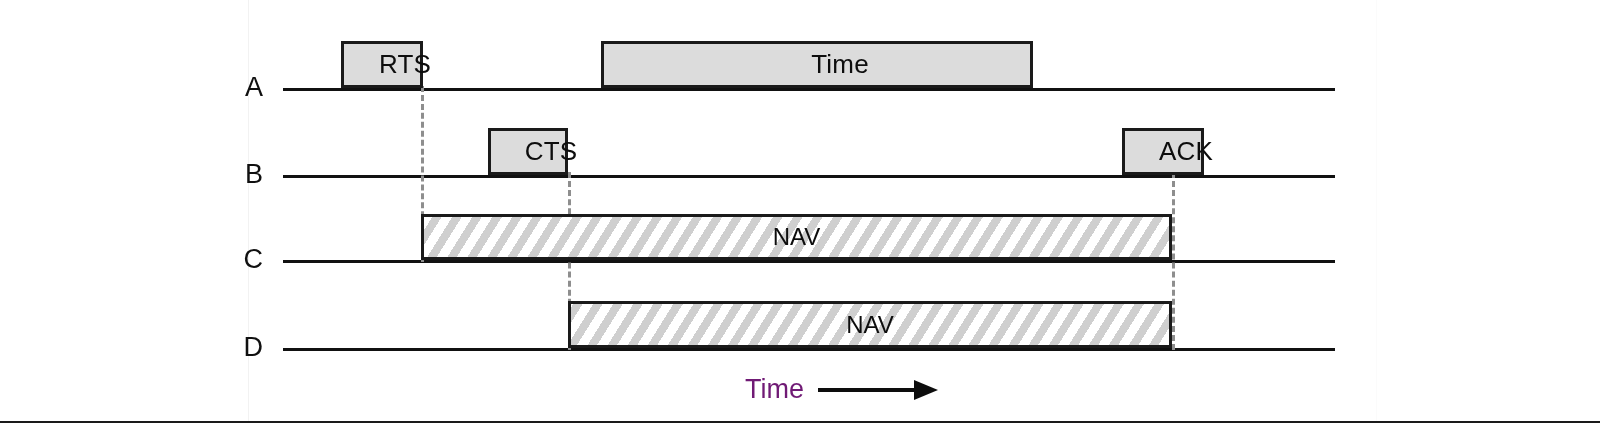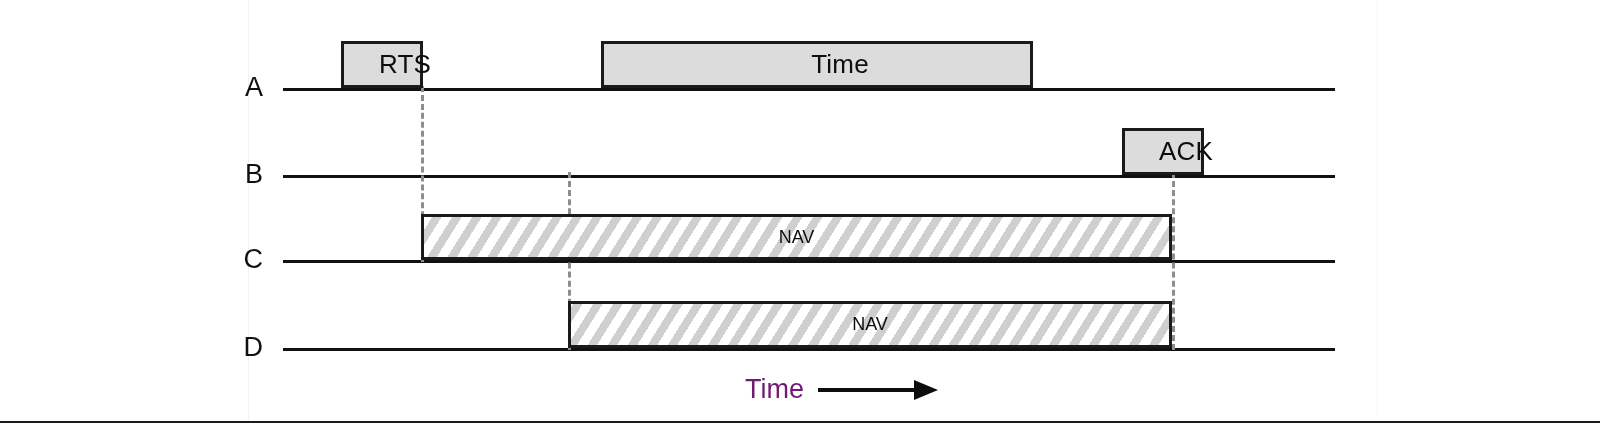--- a/index.html
+++ b/index.html
@@ -78,21 +78,21 @@
   }
 
   
   .nav-box {
     position: absolute;
     box-sizing: border-box;
     border: 3px solid #1a1a1a;
     display: flex;
     align-items: center;
     justify-content: center;
-    font-size: 18px;
+    font-size: 24px;
     color: #0d0d0d;
     background-color: #ffffff;
     background-image: repeating-linear-gradient(
       -58deg,
       #ffffff 0px,
       #ffffff 9px,
       #cfcfcf 9px,
       #cfcfcf 17px
     );
   }
@@ -164,20 +164,23 @@
   <div class="nav-box" style="left:568px; top:301px; width:604px; height:47px;">
     <span class="nav-text">NAV</span>
   </div>
 
   <div class="frame-box" style="left:341px; top:41px; width:82px; height:47px;">
     <span>RTS</span>
   </div>
   <div class="frame-box" style="left:601px; top:41px; width:432px; height:47px;">
     <span>Time</span>
   </div>
+  <div class="frame-box" style="left:488px; top:128px; width:80px; height:47px;">
+    <span>CTS</span>
+  </div>
   <div class="frame-box" style="left:1090px; top:128px; width:82px; height:47px;margin-left:32px;">
     <span>ACK</span>
   </div>
 
   <div class="time-label" style="left:745px; top:376px;">Time</div>
   <div class="time-arrow-shaft" style="left:818px; top:388px; width:98px;"></div>
   <div class="time-arrow-head" style="left:914px; top:380px;"></div>
 
   <div class="page-bottom-rule"></div>
 

